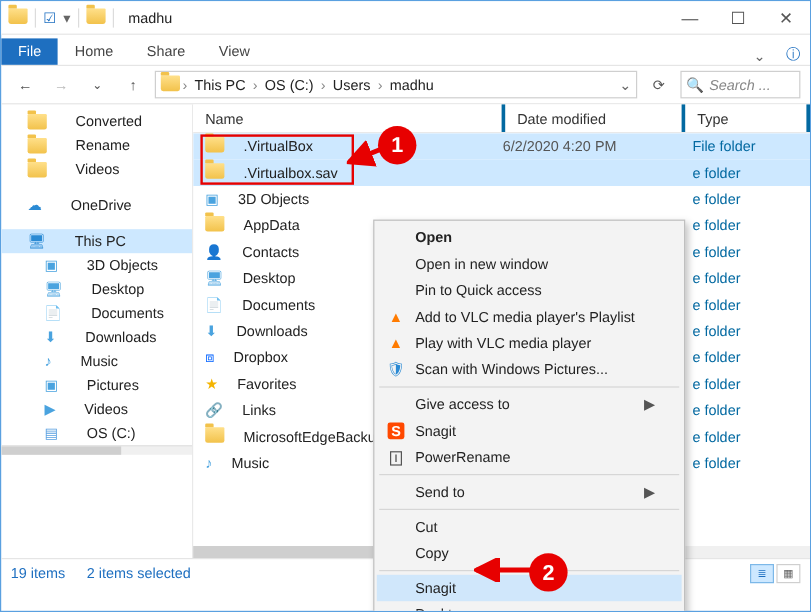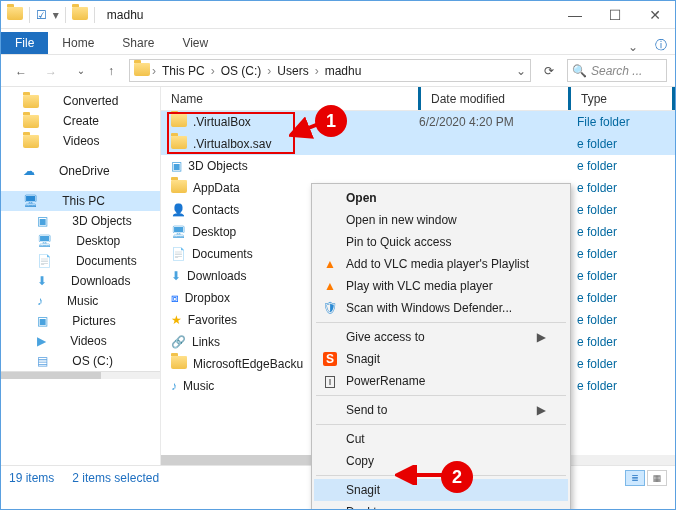--- a/index.html
+++ b/index.html
@@ -31,21 +31,21 @@
   .navscroll { height: 8px; background: #f0f0f0; border-top: 1px solid #e0e0e0; display: flex; }
   .navscroll .thumb { width: 100px; height: 100%; background: #cfcfcf; }
   .main { flex: 1; display: flex; flex-direction: column; position: relative; }
   .cols { height: 24px; border-bottom: 1px solid #e9e9e9; display: flex; align-items: center; font-size: 12px; color: #333; background: #fff; }
   .col { padding: 0 10px; border-right: 3px solid #0369a1; height: 100%; display: flex; align-items: center; }
   .col.name { width: 260px; }
   .col.date { width: 150px; }
   .col.type { flex: 1; }
   .files { flex: 1; overflow: hidden; }
   .row { height: 22px; display: flex; align-items: center; padding-left: 10px; gap: 8px; }
-  .row .fname { width: 240px; display: flex; align-items: center; gap: 6px; }
+  .row .fname { width: 240px; display: flex; align-items: center; gap: 16px; }
   .row .fdate { width: 150px; color: #555; }
   .row .ftype { flex: 1; color: #0369a1; }
   .row.sel { background: #cde8ff; }
   .redbox { position: absolute; border: 2px solid #e70000; pointer-events: none; }
   .statusbar { height: 24px; border-top: 1px solid #e5e5e5; display: flex; align-items: center; padding: 0 8px; font-size: 12px; color: #1e6fc0; gap: 18px; }
   .statusbar .viewbtns { margin-left: auto; display: flex; gap: 2px; }
   .vbtn { width: 20px; height: 16px; border: 1px solid #cfcfcf; display: flex; align-items: center; justify-content: center; font-size: 9px; color: #666; }
   .vbtn.active { background: #cde8ff; border-color: #7cb8e8; color: #1e6fc0; }
   .ctxmenu { position: absolute; left: 310px; top: 140px; width: 260px; background: #f3f3f3; border: 1px solid #bfbfbf; box-shadow: 2px 3px 6px rgba(0,0,0,.25); padding: 3px 2px; z-index: 30; margin-top: 42px; }
   .ctxmenu .mi { height: 22px; display: flex; align-items: center; padding: 0 22px 0 32px; font-size: 12px; position: relative; }
@@ -119,21 +119,21 @@
 </div>
 
 <div class="body">
   <div class="nav" id="navtree">
       <div class="navitem  ">
         <span class="ficon fold"></span>
         <span>Converted</span>
       </div>
       <div class="navitem  ">
         <span class="ficon fold"></span>
-        <span>Create</span>
+        <span>Rename</span>
       </div>
       <div class="navitem  ">
         <span class="ficon fold"></span>
         <span>Videos</span>
       </div>
       <div style="height:10px"></div>
       <div class="navitem  ">
         <span style="color:#2a8ad4;">☁</span>
         <span>OneDrive</span>
       </div>
@@ -329,21 +329,21 @@
             <span>Add to VLC media player's Playlist</span>
 
           </div>
     <div class="mi  ">
             <span class="micn"><span style="color:#ff7b00;">▲</span></span>
             <span>Play with VLC media player</span>
 
           </div>
     <div class="mi  ">
             <span class="micn"><span style="color:#2a8ad4;">🛡</span></span>
-            <span>Scan with Windows Defender...</span>
+            <span>Scan with Windows Pictures...</span>
 
           </div>
     <div class="sep"></div>
     <div class="mi  ">
             <span class="micn"></span>
             <span>Give access to</span>
             <span class="arr">▶</span>
           </div>
     <div class="mi  ">
             <span class="micn"><span style="background:#ff4800;color:#fff;padding:0 3px;border-radius:2px;font-weight:700;">S</span></span>

